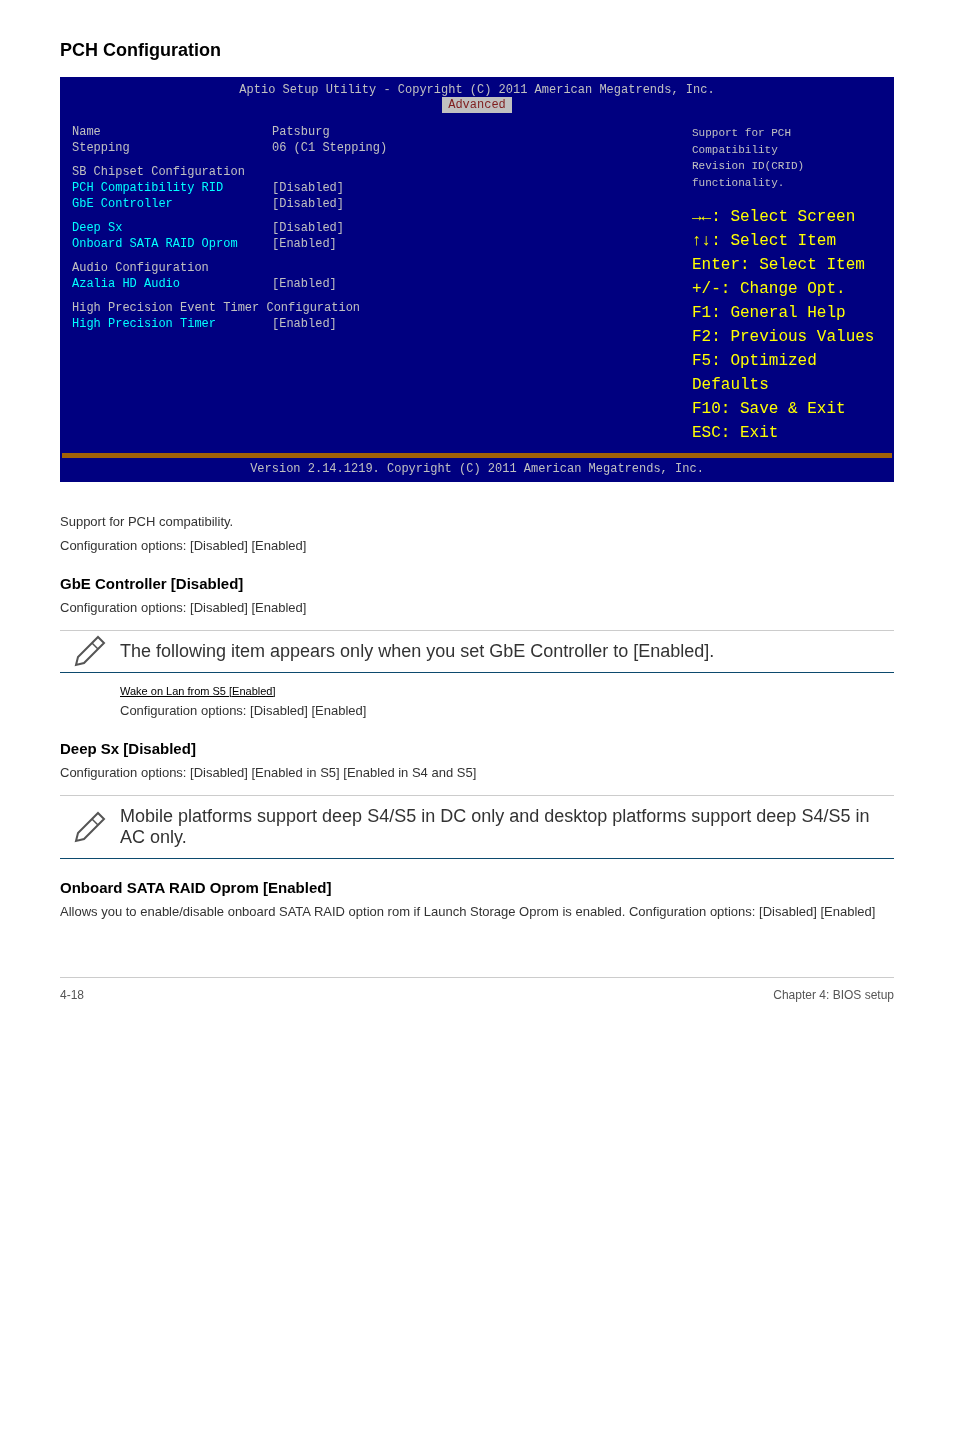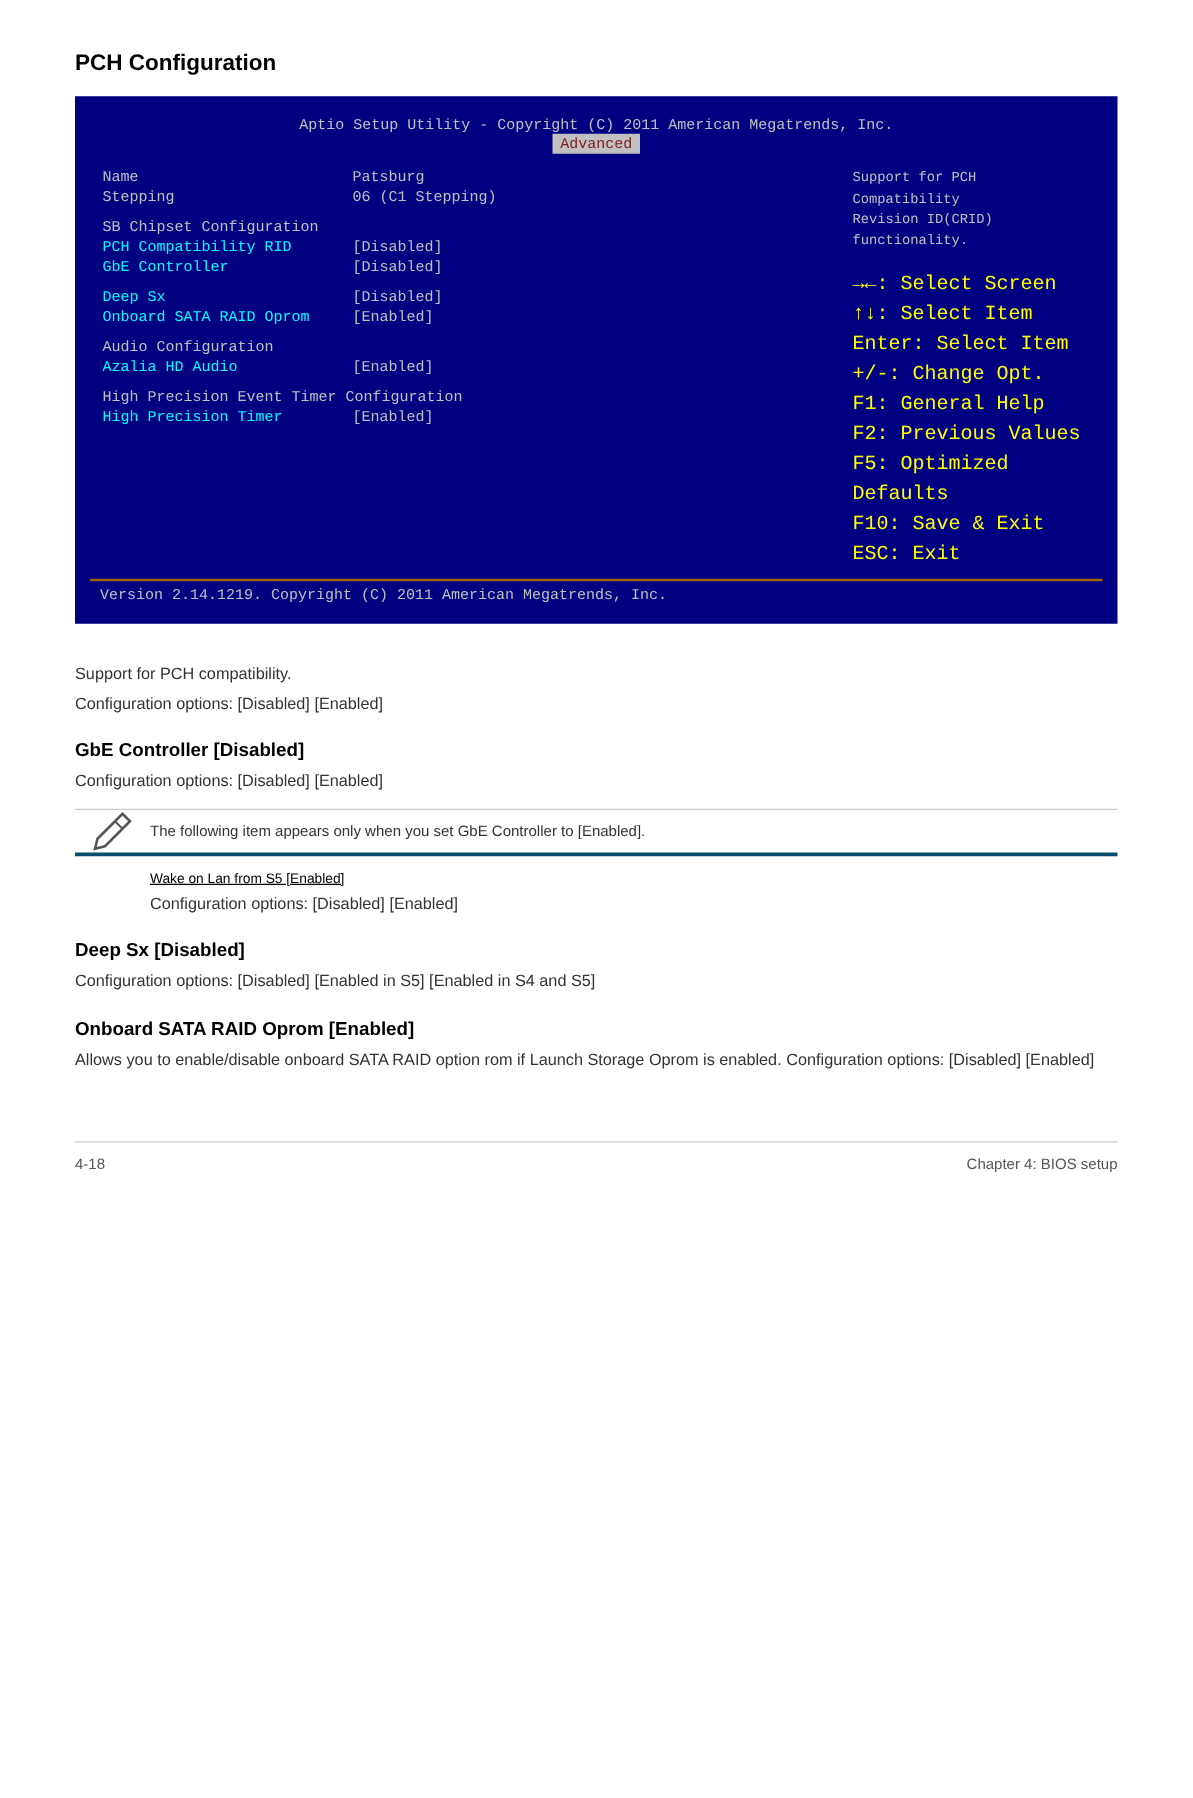--- a/index.html
+++ b/index.html
@@ -16,21 +16,21 @@
     .page-content {
       max-width: 834px;
     }
 
     
     .bios-container {
       background: #000080;
       color: #c0c0c0;
       font-family: 'Courier New', Courier, monospace;
       font-size: 12px;
-      padding: 12px;
+      padding: 2px;
       margin-bottom: 30px;
     }
 
     .bios-header {
       background: #000080;
       color: #c0c0c0;
       text-align: center;
       padding: 4px 8px;
       font-family: 'Courier New', Courier, monospace;
       font-size: 12px;
@@ -88,25 +88,25 @@
     .bios-section-header {
       color: #c0c0c0;
       margin-bottom: 2px;
       font-family: 'Courier New', Courier, monospace;
       font-size: 12px;
     }
 
     .bios-footer {
       background: #000080;
       color: #c0c0c0;
-      text-align: left;
+      text-align: center;
       padding: 4px 8px;
       font-family: 'Courier New', Courier, monospace;
       font-size: 12px;
-      border-top: 2px solid #a16207;
+      border-top: 5px solid #a16207;
     }
 
     .bios-help {
       color: #ffff00;
       font-family: Liberation Mono, monospace;
       font-size: 16px;
       line-height: 1.5;
     }
 
     .bios-spacer { height: 8px; }
@@ -134,25 +134,25 @@
     .desc-section p {
       font-size: 13px;
       color: #333;
       line-height: 1.5;
       margin-bottom: 4px;
     }
 
     
     .note-box {
       border-top: 1px solid #ccc;
-      border-bottom: 3px solid #0c4a6e;
+      border-bottom: 1px solid #0c4a6e;
       padding: 10px 10px 10px 60px;
       margin: 12px 0;
       position: relative;
-      font-size: 12px;
+      font-size: 18px;
       color: #333;
     }
 
     .note-icon {
       position: absolute;
       left: 10px;
       top: 50%;
       transform: translateY(-50%);
       width: 40px;
       height: 40px;
@@ -279,20 +279,27 @@
     <div style="padding-left: 60px;">
       <span class="wake-on-lan" style="text-decoration:underline; display:block; margin-bottom:4px; font-size:11px;">Wake on Lan from S5 [Enabled]</span>
       <p>Configuration options: [Disabled] [Enabled]</p>
     </div>
   </div>
 
   <div class="desc-section">
     <h2>Deep Sx [Disabled]</h2>
     <p>Configuration options: [Disabled] [Enabled in S5] [Enabled in S4 and S5]</p>
 
+    <div class="note-box">
+      <svg class="note-icon" viewBox="0 0 40 40" fill="none" xmlns="http://www.w3.org/2000/svg">
+        <path d="M28 6 L34 12 L14 32 L6 34 L8 26 Z" stroke="#555" stroke-width="2" fill="none"></path>
+        <path d="M22 12 L28 18" stroke="#555" stroke-width="1.5"></path>
+      </svg>
+      <span>Mobile platforms support deep S4/S5 in DC only and desktop platforms support deep S4/S5 in AC only.</span>
+    </div>
   </div>
 
   <div class="desc-section">
     <h2>Onboard SATA RAID Oprom [Enabled]</h2>
     <p>Allows you to enable/disable onboard SATA RAID option rom if Launch Storage Oprom is enabled. Configuration options: [Disabled] [Enabled]</p>
   </div>
 
   <div class="page-footer">
     <span>4-18</span>
     <span>Chapter 4: BIOS setup</span>

